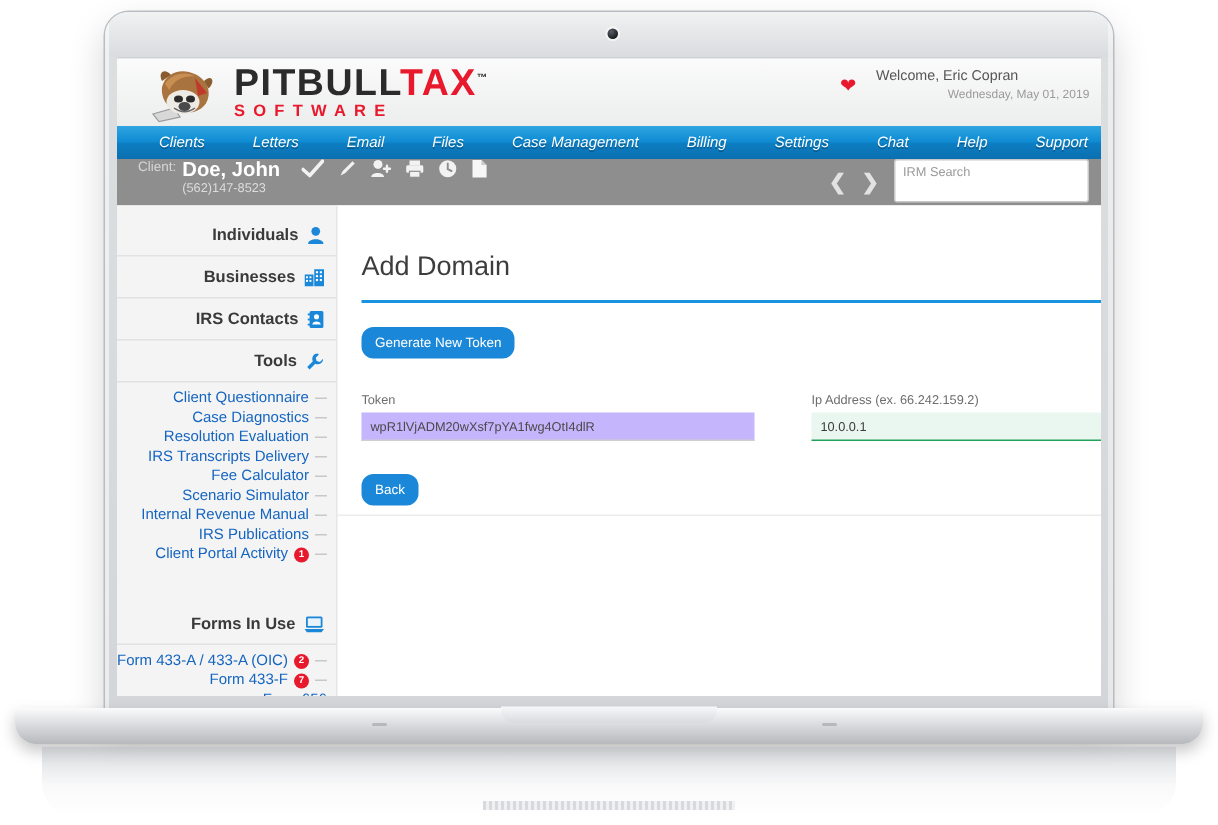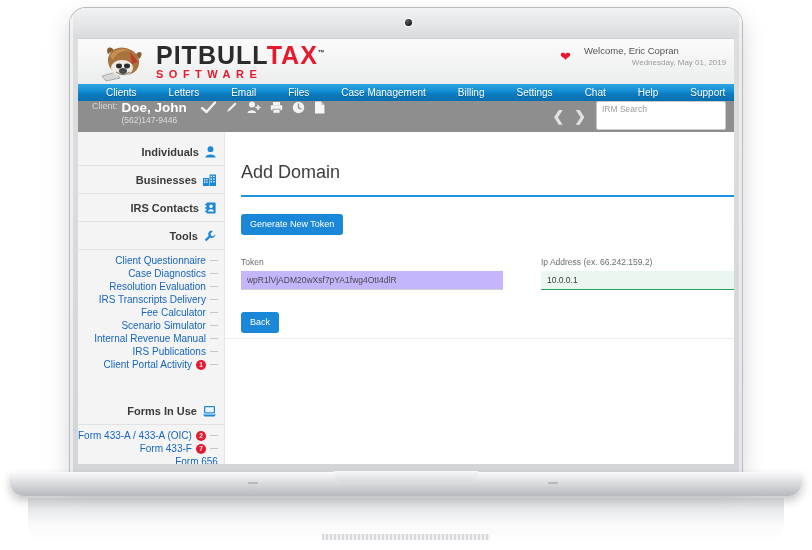--- a/index.html
+++ b/index.html
@@ -68,22 +68,22 @@
   .logo-main .red { color:#e8192c; }
   .logo-tm { font-size:7px; vertical-align:super; color:#2b2b2b; }
   .logo-sub { font-size:11px; font-weight:bold; letter-spacing:5.5px; color:#e8192c; margin-top:1px; }
 
   .welcome { position:absolute; right:-40px; top:6px; text-align:left; width:190px; }
   .heart { position:absolute; left:-24px; top:4px; color:#e8192c; font-size:13px; }
   .welcome-line1 { font-size:9.5px; color:#555; }
   .welcome-line2 { font-size:8px; color:#9a9a9a; margin-top:2px;text-align:center; }
 
   
-  .nav { height:17px; background: linear-gradient(180deg,#2fa4e0 0%, #0f8bd3 48%, #0d7ec2 52%, #0a6fb0 100%);
-         display:flex; align-items:center; padding-left:28px; }
+  .nav { height:22px; background: linear-gradient(180deg,#2fa4e0 0%, #0f8bd3 48%, #0d7ec2 52%, #0a6fb0 100%);
+         display:flex; align-items:center; padding-left:28px;font-style:italic; }
   .nav-item { color:#fff; font-size:10px; margin-right:32px; white-space:nowrap; cursor:pointer; text-shadow:0 1px 0 rgba(0,0,0,.25); }
   .nav-item:last-child { margin-right:0; }
 
   
   .clientbar { height:31px; background:#8e8e8e; display:flex; align-items:flex-start; padding:0 8px 0 14px; }
   .cb-label { color:#d6d6d6; font-size:9px; margin-right:4px; }
   .cb-name { color:#fff; font-size:13.5px; font-weight:bold; line-height:1; }
   .cb-phone { color:#dcdcdc; font-size:8.5px; line-height:1; margin-top:1px; }
   .cb-icons { display:flex; align-items:center; gap:9px; margin-left:14px; }
   .cb-icons svg { display:block; }
@@ -107,21 +107,21 @@
     border-radius:50%; margin-left:4px; vertical-align:middle; }
   .tick { width:8px; height:1px; background:#c8c8c8; margin-left:4px; }
   .forms-sec { margin-top:26px; }
   .forms-list { padding-top:4px; }
 
   
   .content { flex:1; background:#fff; border-left:1px solid #e6e6e6; padding:18px 0 0 0; position:relative; }
   .page-title { font-size:18px; color:#3d3d3d; font-weight:normal; padding-left:16px; }
   .title-rule { height:2px; background:#1b94e0; margin:12px 16px 0 0; margin-left:16px; }
   .panel { padding:16px 16px 0 16px; }
-  .btn { display:inline-block; border:0; border-radius:3px; color:#fff; font-size:9px;
+  .btn { display:inline-block; border:0; border-radius:8px; color:#fff; font-size:9px;
     padding:6px 9px; cursor:pointer; line-height:1; }
   .btn-blue { background:#1a87d8; }
   .fields { display:flex; gap:38px; margin-top:22px; }
   .field { width:262px; }
   .field-label { font-size:8.5px; color:#6d6d6d; margin-bottom:4px; }
   .field-input { height:19px; background:#c4b5fd; border:0; border-bottom:1px solid #cfcfcf;
     font-size:8.5px; color:#4a4a4a; padding:0 6px; line-height:19px; width:100%; }
   .field-input.valid { background:#eaf7f0; border-bottom:1px solid #22a35a; color:#3b3b3b; }
   .btn-row { margin-top:22px; display:flex; align-items:center; }
   .panel-rule { position:absolute; left:0; right:0; top:206px; height:1px; background:#ececec; }
@@ -179,21 +179,21 @@
       <span class="nav-item">Settings</span>
       <span class="nav-item">Chat</span>
       <span class="nav-item">Help</span>
       <span class="nav-item">Support</span>
     </div>
 
     <div class="clientbar">
       <span class="cb-label">Client:</span>
       <div>
         <div class="cb-name">Doe, John</div>
-        <div class="cb-phone">(562)147-9446</div>
+        <div class="cb-phone">(562)147-8523</div>
       </div>
       <div class="cb-icons">
         <span>
           <svg width="15" height="13" viewBox="0 0 15 13">
               <path d="M1 7 L5.5 11 L14 1.5" stroke="#f2f2f2" stroke-width="2.4" fill="none" stroke-linecap="round" stroke-linejoin="round"></path>
             </svg>
         </span>
         <span>
           <svg width="13" height="13" viewBox="0 0 13 13">
               <path d="M2 11 L3.5 8 L10 1.5 L11.5 3 L5 9.5 Z" fill="#f2f2f2"></path>

